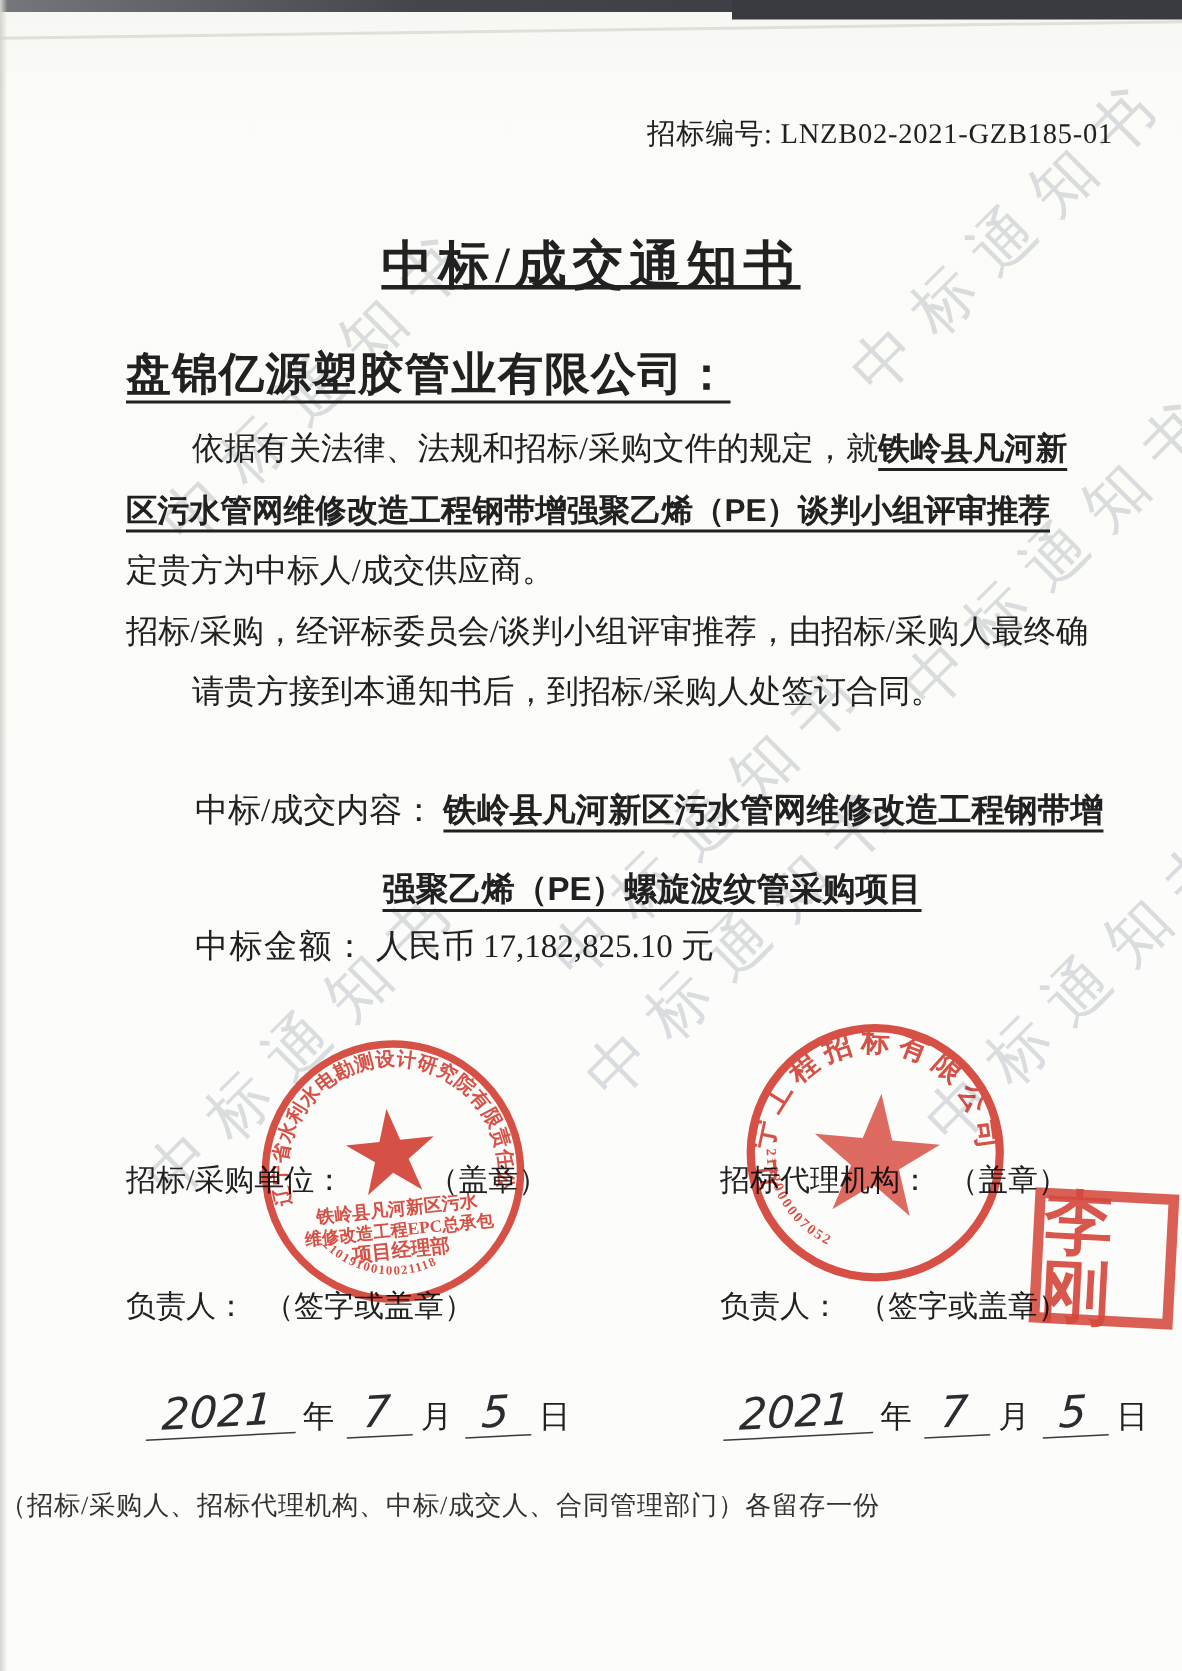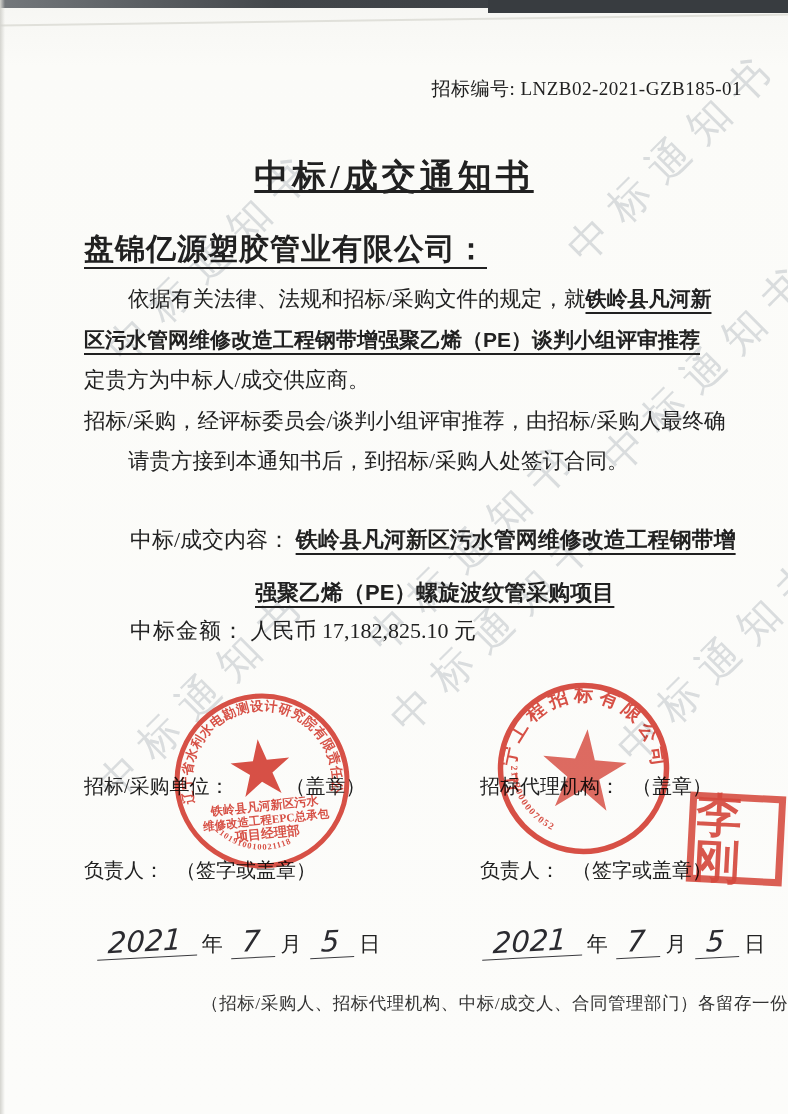--- a/index.html
+++ b/index.html
@@ -39,21 +39,21 @@
   .amount-label{letter-spacing:1px;}
   
   .sig-label{position:absolute;font-size:20px;white-space:nowrap;z-index:1;}
   .hint-gap-wide{display:inline-block;margin-left:56px;}
   .hint-gap{display:inline-block;margin-left:12px;}
   .date-row{position:absolute;top:926px;font-size:21px;white-space:nowrap;z-index:1;}
   .hw{display:inline-block;font-family:"DejaVu Sans",sans-serif;font-style:italic;
     font-size:29px;color:#2b2b30;border-bottom:1.6px solid #3a3a3e;padding:0 16px 1px 10px;
     transform:rotate(-3deg) skewX(-6deg);line-height:30px;}
   .du{margin:0 4px;}
-  .footer{position:absolute;top:991px;left:0;width:100%;text-align:right;font-size:17.5px;
+  .footer{position:absolute;top:991px;left:0;width:100%;text-align:left;font-size:17.5px;
     letter-spacing:0.5px;color:#333;}
   
   .stamp{position:absolute;z-index:2;mix-blend-mode:multiply;opacity:0.88;}
   .stamp-left{top:686px;left:167px;transform:rotate(-6deg);}
   .stamp-right{top:676px;left:491px;transform:rotate(-10deg);}
   .name-seal{position:absolute;z-index:2;top:794px;left:688px;width:82px;height:76px;
     border:7px solid rgba(213,58,46,0.88);transform:rotate(3deg);display:flex;
     align-items:center;justify-content:center;mix-blend-mode:multiply;opacity:0.92;}
   .name-seal span{font-family:"Liberation Sans","DejaVu Sans",sans-serif;font-weight:700;
     font-size:46px;color:rgba(213,58,46,0.92);letter-spacing:-2px;line-height:1;}

